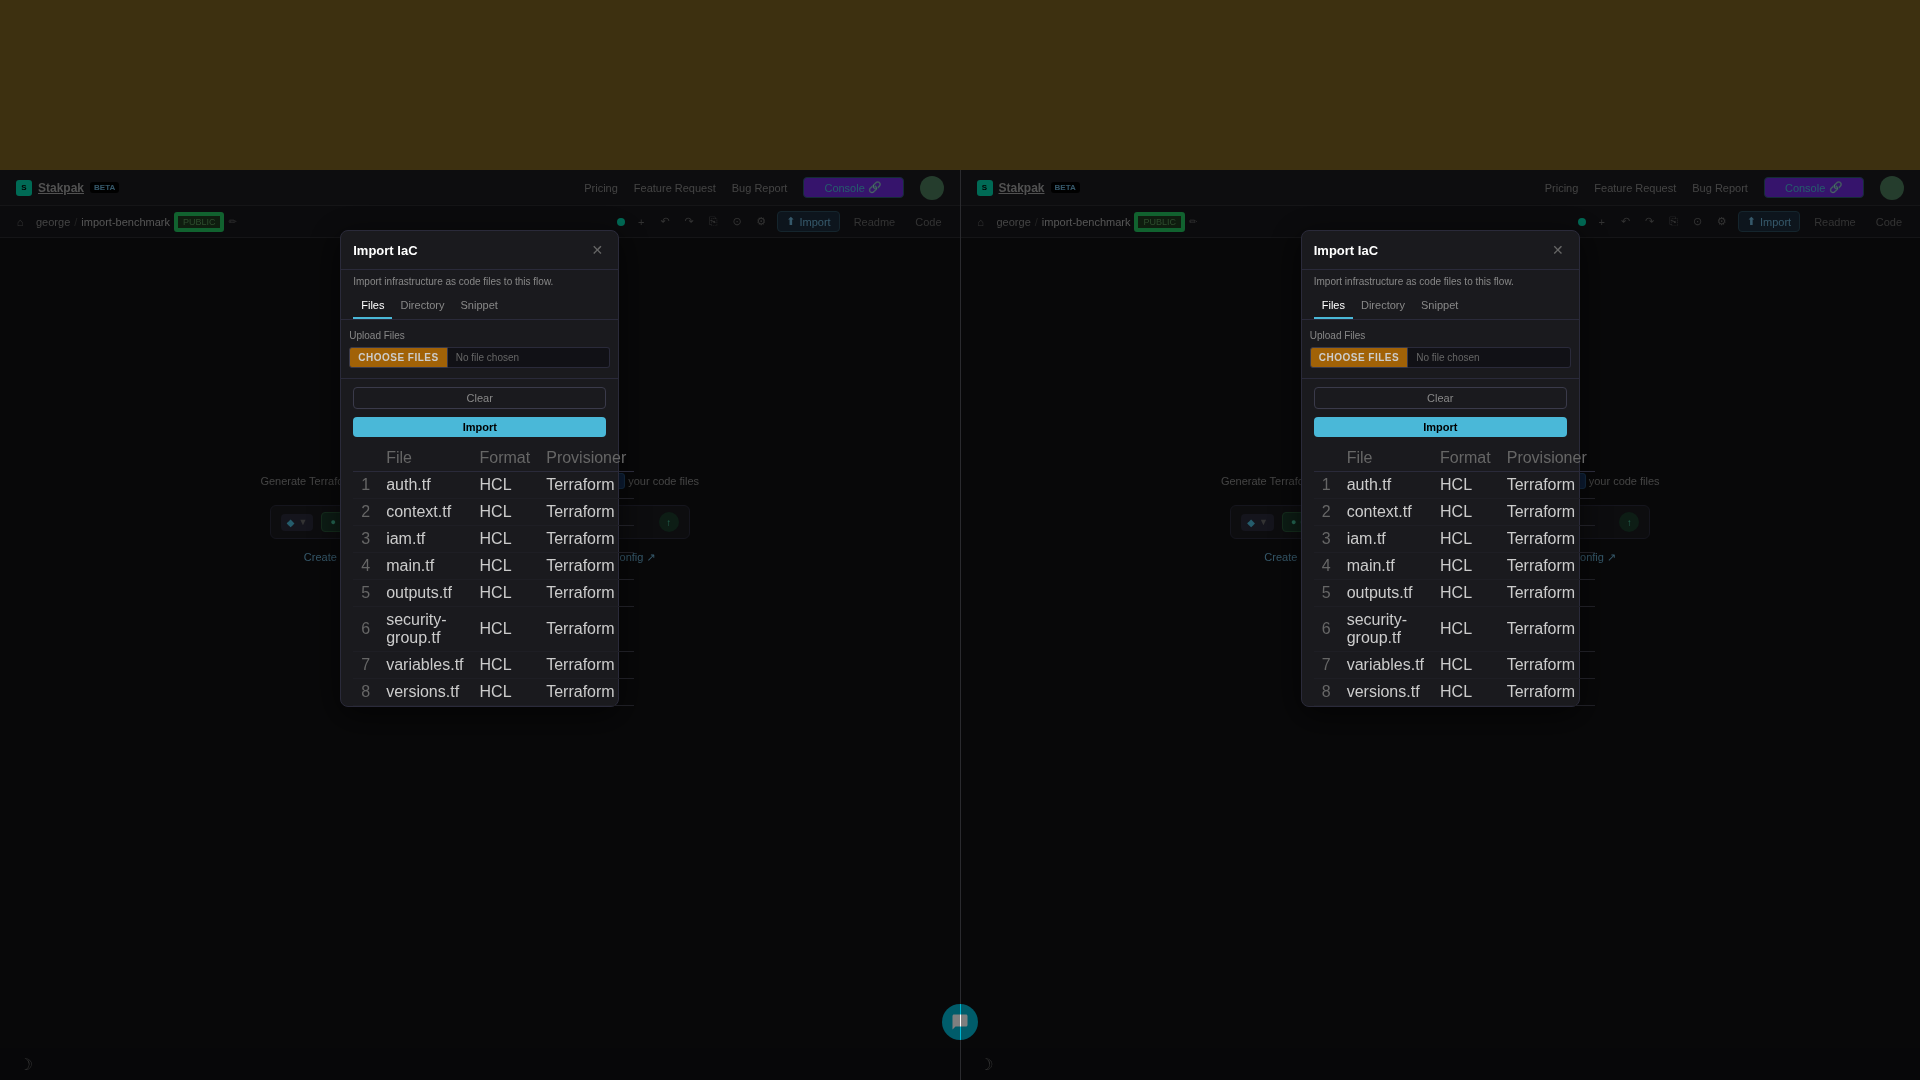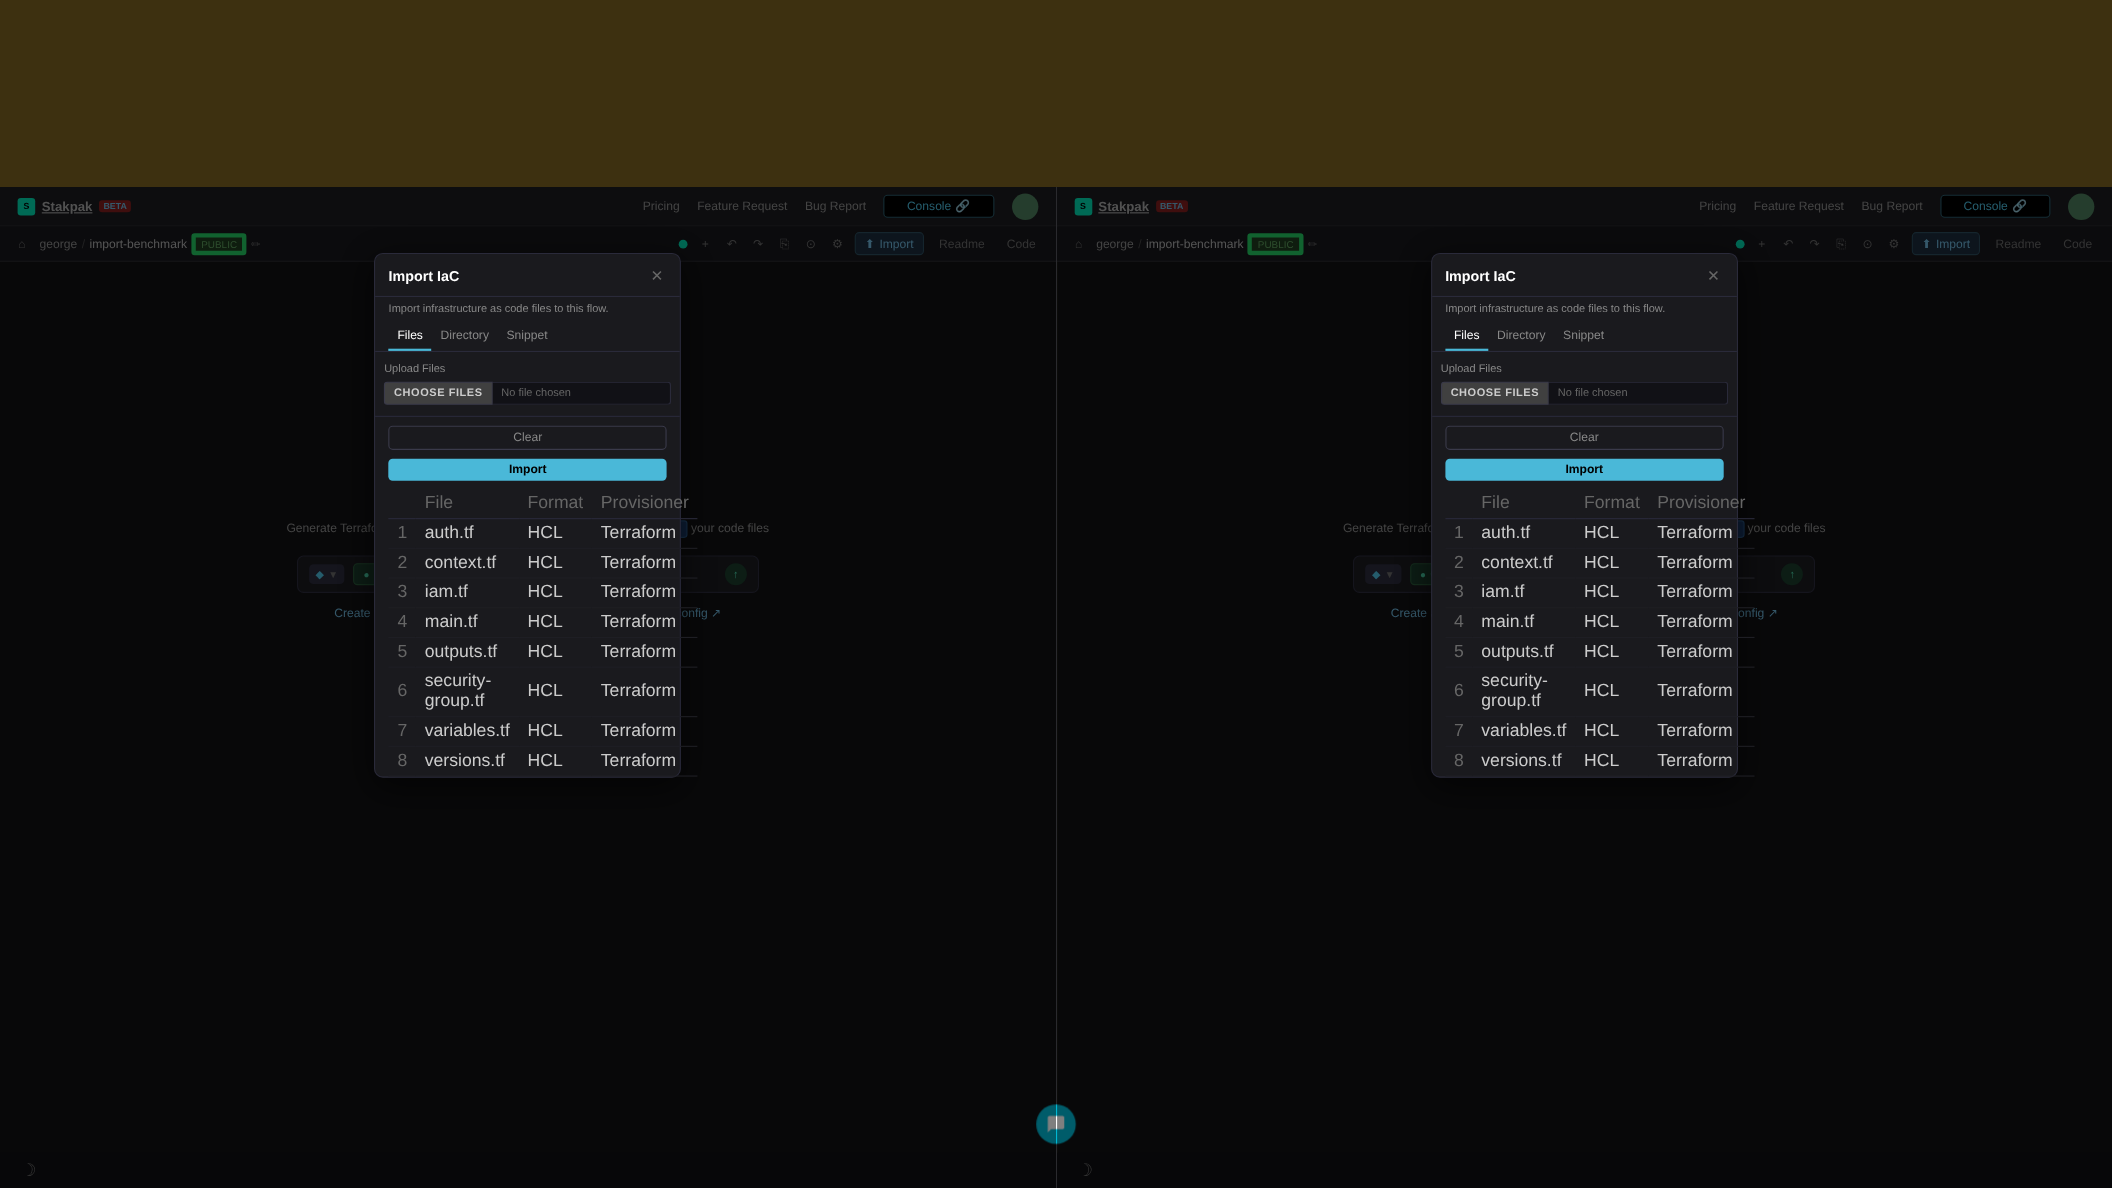--- a/index.html
+++ b/index.html
@@ -63,42 +63,42 @@
     }
 
     .logo-text {
       color: #a3a3a3;
       font-size: 12px;
       font-weight: 600;
       text-decoration: underline;
     }
 
     .beta-badge {
-      background: #7f1d1d;
+      background: #000000;
       color: #6ab0d4;
       font-size: 8px;
       padding: 1px 4px;
       border-radius: 3px;
       font-weight: 600;
     }
 
     .nav-links {
       display: flex;
       align-items: center;
       gap: 16px;
     }
 
     .nav-link {
       color: #888;
       font-size: 11px;
       cursor: pointer;
     }
 
     .console-btn {
-      background: #000000;
+      background: #6d28d9;
       border: 1px solid #2a5a6a;
       color: #4ab8d8;
       font-size: 11px;
       padding: 3px 20px;
       border-radius: 4px;
       cursor: pointer;
       display: flex; align-items: center; gap: 4px;
     }
 
     .avatar {
@@ -368,21 +368,21 @@
       margin-bottom: 6px;
     }
 
     .file-input-row {
       display: flex;
       align-items: center;
       gap: 0;
     }
 
     .choose-files-btn {
-      background: #404040;
+      background: #a16207;
       border: 1px solid #3a3a4a;
       color: #ccc;
       font-size: 10px;
       padding: 4px 8px;
       border-radius: 3px 0 0 3px;
       cursor: pointer;
       white-space: nowrap;
       font-weight: 600;
       letter-spacing: 0.5px;
     }

